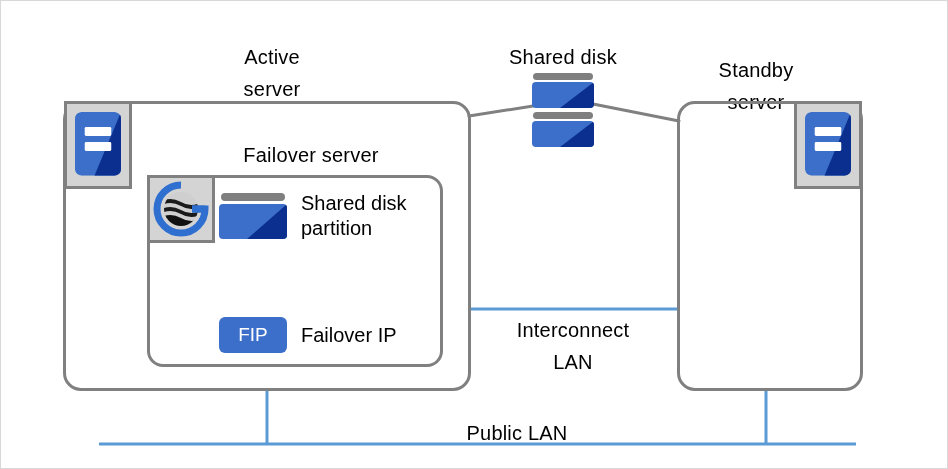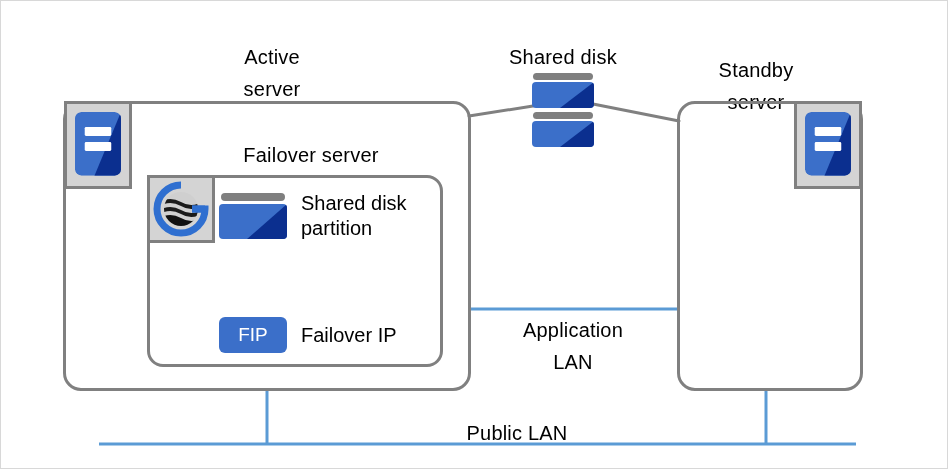--- a/index.html
+++ b/index.html
@@ -267,18 +267,18 @@
       </defs>
       <g clip-path="url(#srvClipB)">
         <rect x="0" y="0" width="52" height="72" rx="7" fill="#3b6fc9"></rect>
         <polygon points="52,0 52,72 22,72" fill="#0b2f8f"></polygon>
       </g>
       <rect x="11" y="17" width="30" height="10" rx="1.5" fill="#ffffff"></rect>
       <rect x="11" y="34" width="30" height="10" rx="1.5" fill="#ffffff"></rect>
     </svg>
   </div>
 
-  <div class="lbl" style="left:472px; top:313px; width:200px;">Application
+  <div class="lbl" style="left:472px; top:313px; width:200px;">Interconnect
 LAN</div>
 
   <div class="lbl" style="left:416px; top:416px; width:200px;">Public  LAN</div>
 
 </div>
 
 </body></html>

